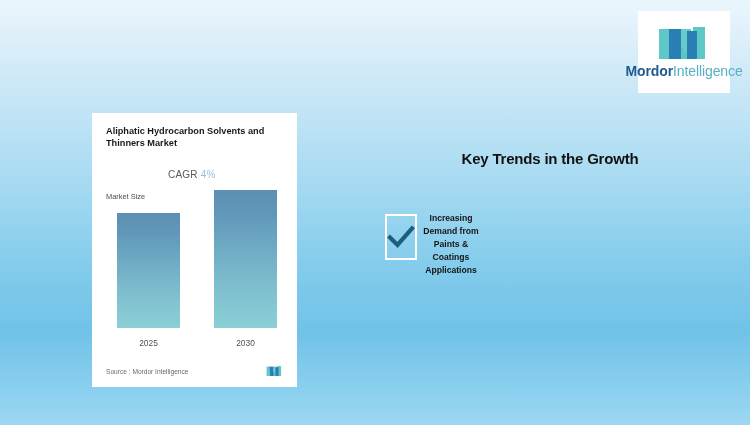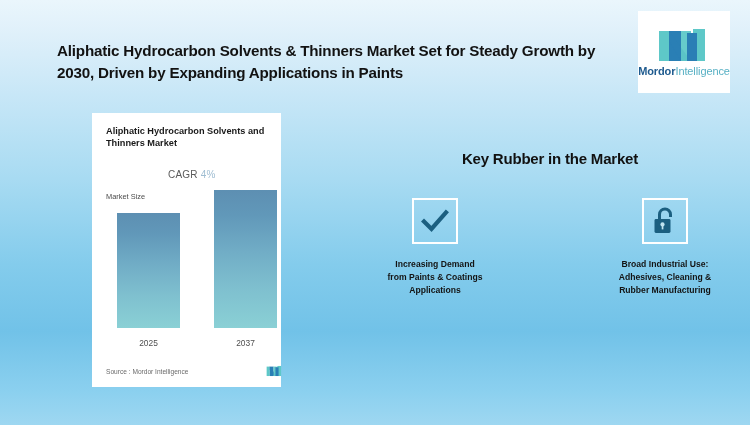--- a/index.html
+++ b/index.html
@@ -25,27 +25,27 @@
     position:absolute; left:57px; top:40px; width:560px;
     font-size:15.2px; font-weight:700; line-height:1.45;
     color:#121212; letter-spacing:-0.2px;
   }
   .logo-box {
     position:absolute; left:638px; top:11px; width:92px; height:82px;
     background:#ffffff; display:flex; flex-direction:column;
     align-items:center; justify-content:center; gap:2px;
   }
   .logo-mark { width:54px; height:36px; }
-  .logo-text { font-size:11px; white-space:nowrap; letter-spacing:-0.1px; }
+  .logo-text { font-size:14px; white-space:nowrap; letter-spacing:-0.1px; }
   .logo-text .b { font-weight:700; color:#1f5b8f; }
   .logo-text .l { font-weight:400; color:#57b0c4; }
 
   
   .chart-card {
-    position:absolute; left:92px; top:113px; width:189px; height:274px;
+    position:absolute; left:92px; top:113px; width:205px; height:274px;
     background:#ffffff;
   }
   .chart-title {
     position:absolute; left:14px; top:12px; width:180px;
     font-size:9.2px; font-weight:700; line-height:1.35; color:#1a1a1a;
   }
   .chart-sub {
     position:absolute; left:14px; top:42px;
     font-size:7.4px; font-weight:400; color:#4a4a4a;margin-top:37px;
   }
@@ -79,36 +79,35 @@
   
   .trends-heading {
     position:absolute; left:385px; top:150px; width:330px;
     text-align:center; font-size:15px; font-weight:700; color:#111111;
     letter-spacing:-0.2px;
   }
   .trends-row {
     position:absolute; left:385px; top:198px; width:330px;
     display:flex; justify-content:space-between;
   }
-  .trend { width:100px; display:flex; flex-direction:column; align-items:center; }
+  .trend { width:100px; display:flex; flex-direction:row; align-items:center; }
   .icon-frame {
     width:46px; height:46px; border:2px solid #ffffff;
     display:flex; align-items:center; justify-content:center;
   }
   .trend-caption {
     margin-top:14px; text-align:center; font-size:8.6px; font-weight:700;
     line-height:1.5; color:#141414;
   }
 </style>
 </head>
 <body>
 
 <div class="header">
 
-  <div class="headline">Aliphatic Hydrocarbon Solvents &amp; Thinners Market Set for Steady Growth by 2030, Driven by Expanding Applications in Paints</div>
 
   <div class="logo-box">
     <svg class="logo-mark" viewBox="0 0 54 36">
       <polygon points="2,34 2,4 12,4 12,34" fill="#5ec8c8"></polygon>
       <polygon points="12,4 24,4 24,34 12,34" fill="#2a7fb5"></polygon>
       <polygon points="12,4 34,34 24,34 12,14" fill="#2a7fb5"></polygon>
       <polygon points="24,4 34,4 34,34 24,34" fill="#5ec8c8" opacity="0.95"></polygon>
       <polygon points="36,2 48,2 48,34 36,34" fill="#5ec8c8"></polygon>
       <polygon points="30,6 40,6 40,34 30,34" fill="#2a7fb5"></polygon>
     </svg>
@@ -126,54 +125,43 @@
 
   <div class="cagr">
     <span>CAGR</span>
     <span class="val">4%</span>
   </div>
 
   <div class="plot">
     <div class="bar b1"></div>
     <div class="bar b2"></div>
     <div class="bar-label l1">2025</div>
-    <div class="bar-label l2">2037</div>
+    <div class="bar-label l2">2030</div>
   </div>
 
   <div class="source-row">
     <span class="source-text">Source :  Mordor Intelligence</span>
     <svg class="source-mark" viewBox="0 0 54 36">
       <polygon points="2,34 2,4 12,4 12,34" fill="#5ec8c8"></polygon>
       <polygon points="12,4 24,4 24,34 12,34" fill="#2a7fb5"></polygon>
       <polygon points="12,4 34,34 24,34 12,14" fill="#2a7fb5"></polygon>
       <polygon points="24,4 34,4 34,34 24,34" fill="#5ec8c8" opacity="0.95"></polygon>
       <polygon points="36,2 48,2 48,34 36,34" fill="#5ec8c8"></polygon>
       <polygon points="30,6 40,6 40,34 30,34" fill="#2a7fb5"></polygon>
     </svg>
   </div>
 </div>
 
-<div class="trends-heading">Key Rubber in the Market</div>
+<div class="trends-heading">Key Trends in the Growth</div>
 
 <div class="trends-row">
 
   <div class="trend">
     <div class="icon-frame">
       <svg width="28" height="28" viewBox="0 0 28 28">
         <path d="M3 14.5 L10.5 22 L25 5.5" fill="none" stroke="#1b5f80" stroke-width="4.2" stroke-linecap="square" stroke-linejoin="miter"></path>
       </svg>
     </div>
     <div class="trend-caption">Increasing Demand from Paints &amp; Coatings Applications</div>
   </div>
 
-  <div class="trend">
-    <div class="icon-frame">
-      <svg width="28" height="30" viewBox="0 0 28 30">
-        <path d="M8.5 13 V8.5 a5.5 5.5 0 0 1 11 0 V11" fill="none" stroke="#1b5f80" stroke-width="3"></path>
-        <rect x="3.5" y="13" width="16" height="14" rx="1.4" fill="#1b5f80"></rect>
-        <circle cx="11.5" cy="18.4" r="2.1" fill="#bfe3ef"></circle>
-        <rect x="10.7" y="19.3" width="1.7" height="4.1" fill="#bfe3ef"></rect>
-      </svg>
-    </div>
-    <div class="trend-caption">Broad Industrial Use: Adhesives, Cleaning &amp; Rubber Manufacturing</div>
-  </div>
 
 </div>
 
 </body></html>

